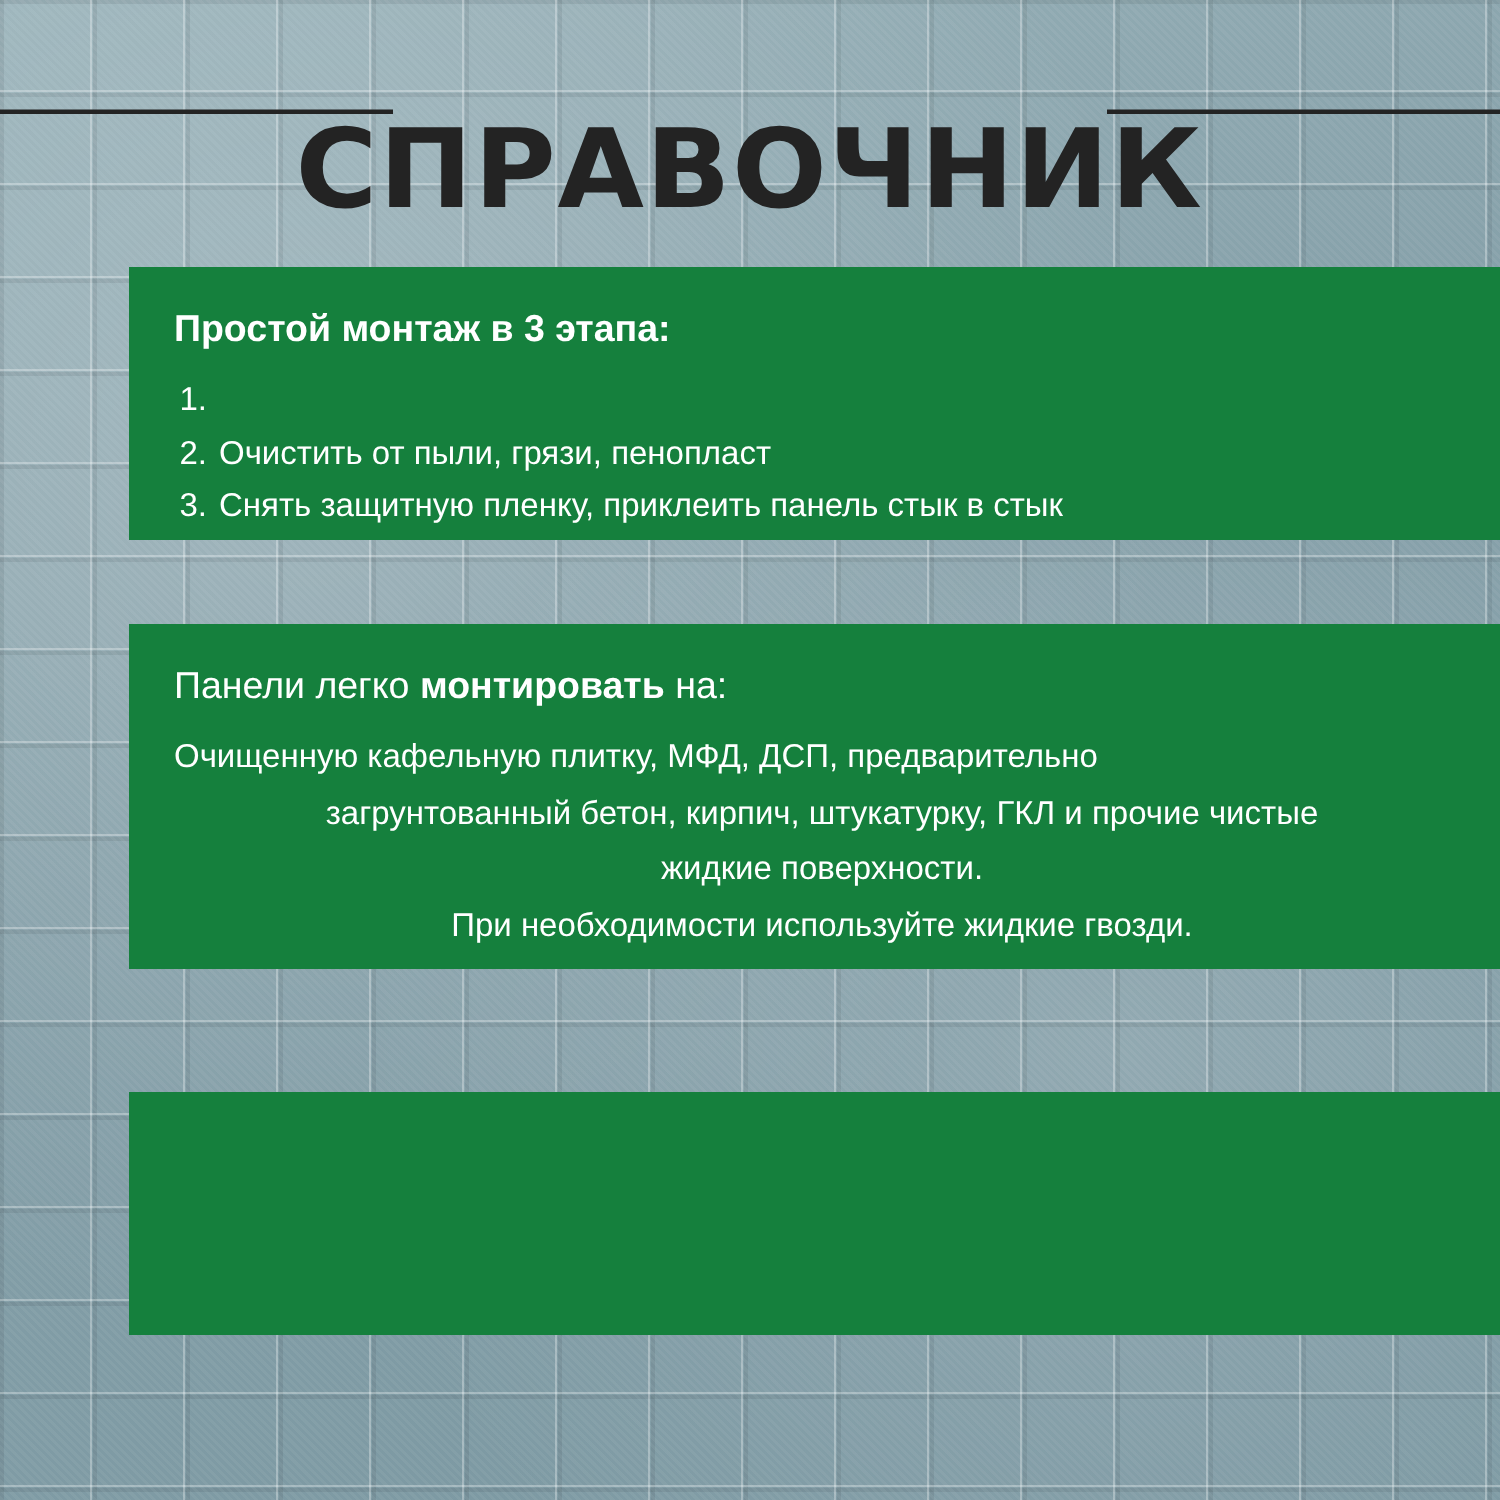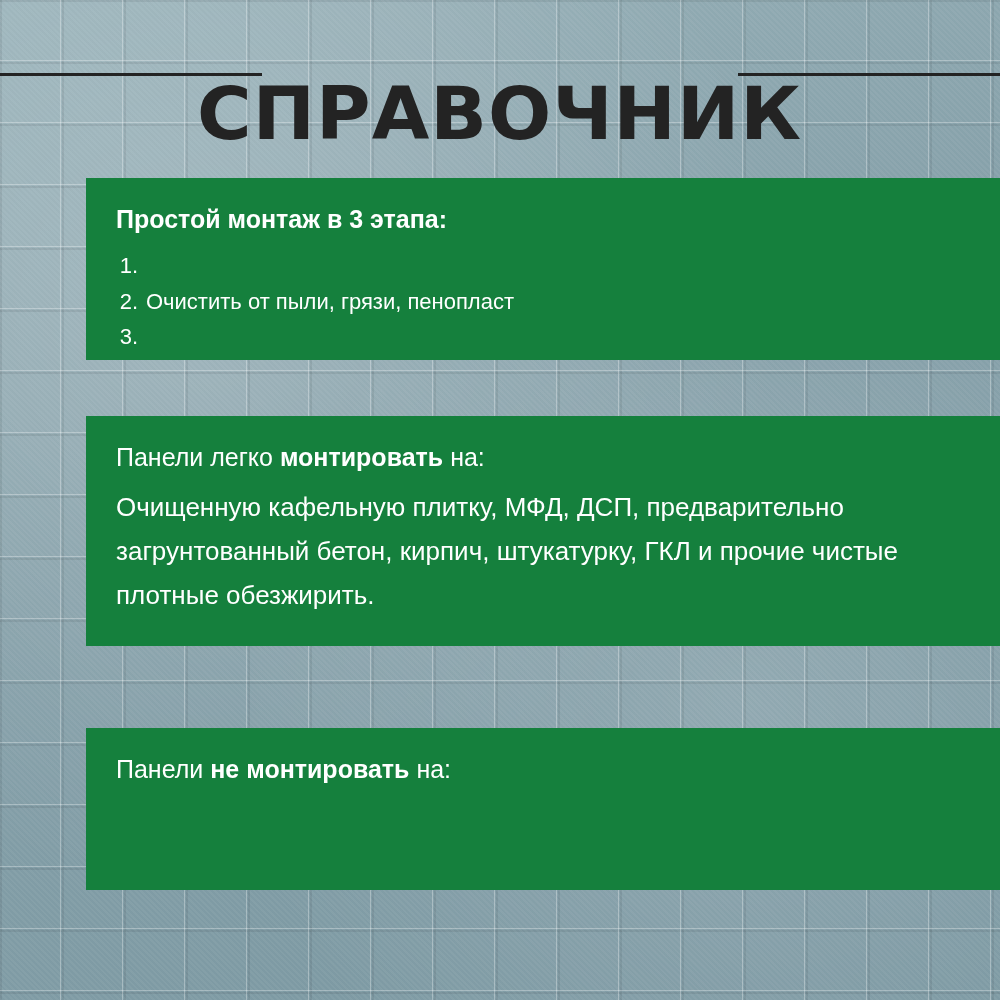--- a/index.html
+++ b/index.html
@@ -130,27 +130,27 @@
   }
   .step-num {
     width: 30px;
     flex: 0 0 30px;
     text-align: right;
     padding-right: 8px;
     box-sizing: border-box;
   }
 
   .body-text {
-    font-size: 26px;
+    font-size: 22px;
     line-height: 1.62;
     color: #ffffff;
     font-weight: 400;
     margin: 0;
   }
-  .body-text + .body-text { margin-top: 2px; }
+  .body-text + .body-text { margin-top: 2px; text-align: center; }
 </style>
 </head>
 <body>
 
 <div id="page">
   <div id="bg-tiles"></div>
   <div id="bg-noise"></div>
 
   <div id="header">
     <div class="rule rule-left"></div>
@@ -165,31 +165,30 @@
     <ul class="steps">
       <li>
         <span class="step-num">1.</span>
       </li>
       <li>
         <span class="step-num">2.</span>
         <span>Очистить от пыли, грязи, пенопласт</span>
       </li>
       <li>
         <span class="step-num">3.</span>
+        <span>Снять защитную пленку, приклеить панель стык в стык</span>
       </li>
     </ul>
   </div>
 
   <div class="card" id="card-2">
     <div class="card-heading">
       <span class="light">Панели легко </span><span>монтировать</span><span class="light"> на:</span>
     </div>
     <p class="body-text">Очищенную кафельную плитку, МФД, ДСП, предварительно</p>
     <p class="body-text">загрунтованный бетон, кирпич, штукатурку, ГКЛ и прочие чистые</p>
-    <p class="body-text">плотные обезжирить.</p>
+    <p class="body-text">жидкие поверхности.</p>
+    <p class="body-text">При необходимости используйте жидкие гвозди.</p>
   </div>
 
   <div class="card" id="card-3">
-    <div class="card-heading">
-      <span class="light">Панели </span><span>не монтировать</span><span class="light"> на:</span>
-    </div>
   </div>
 </div>
 
 </body></html>

